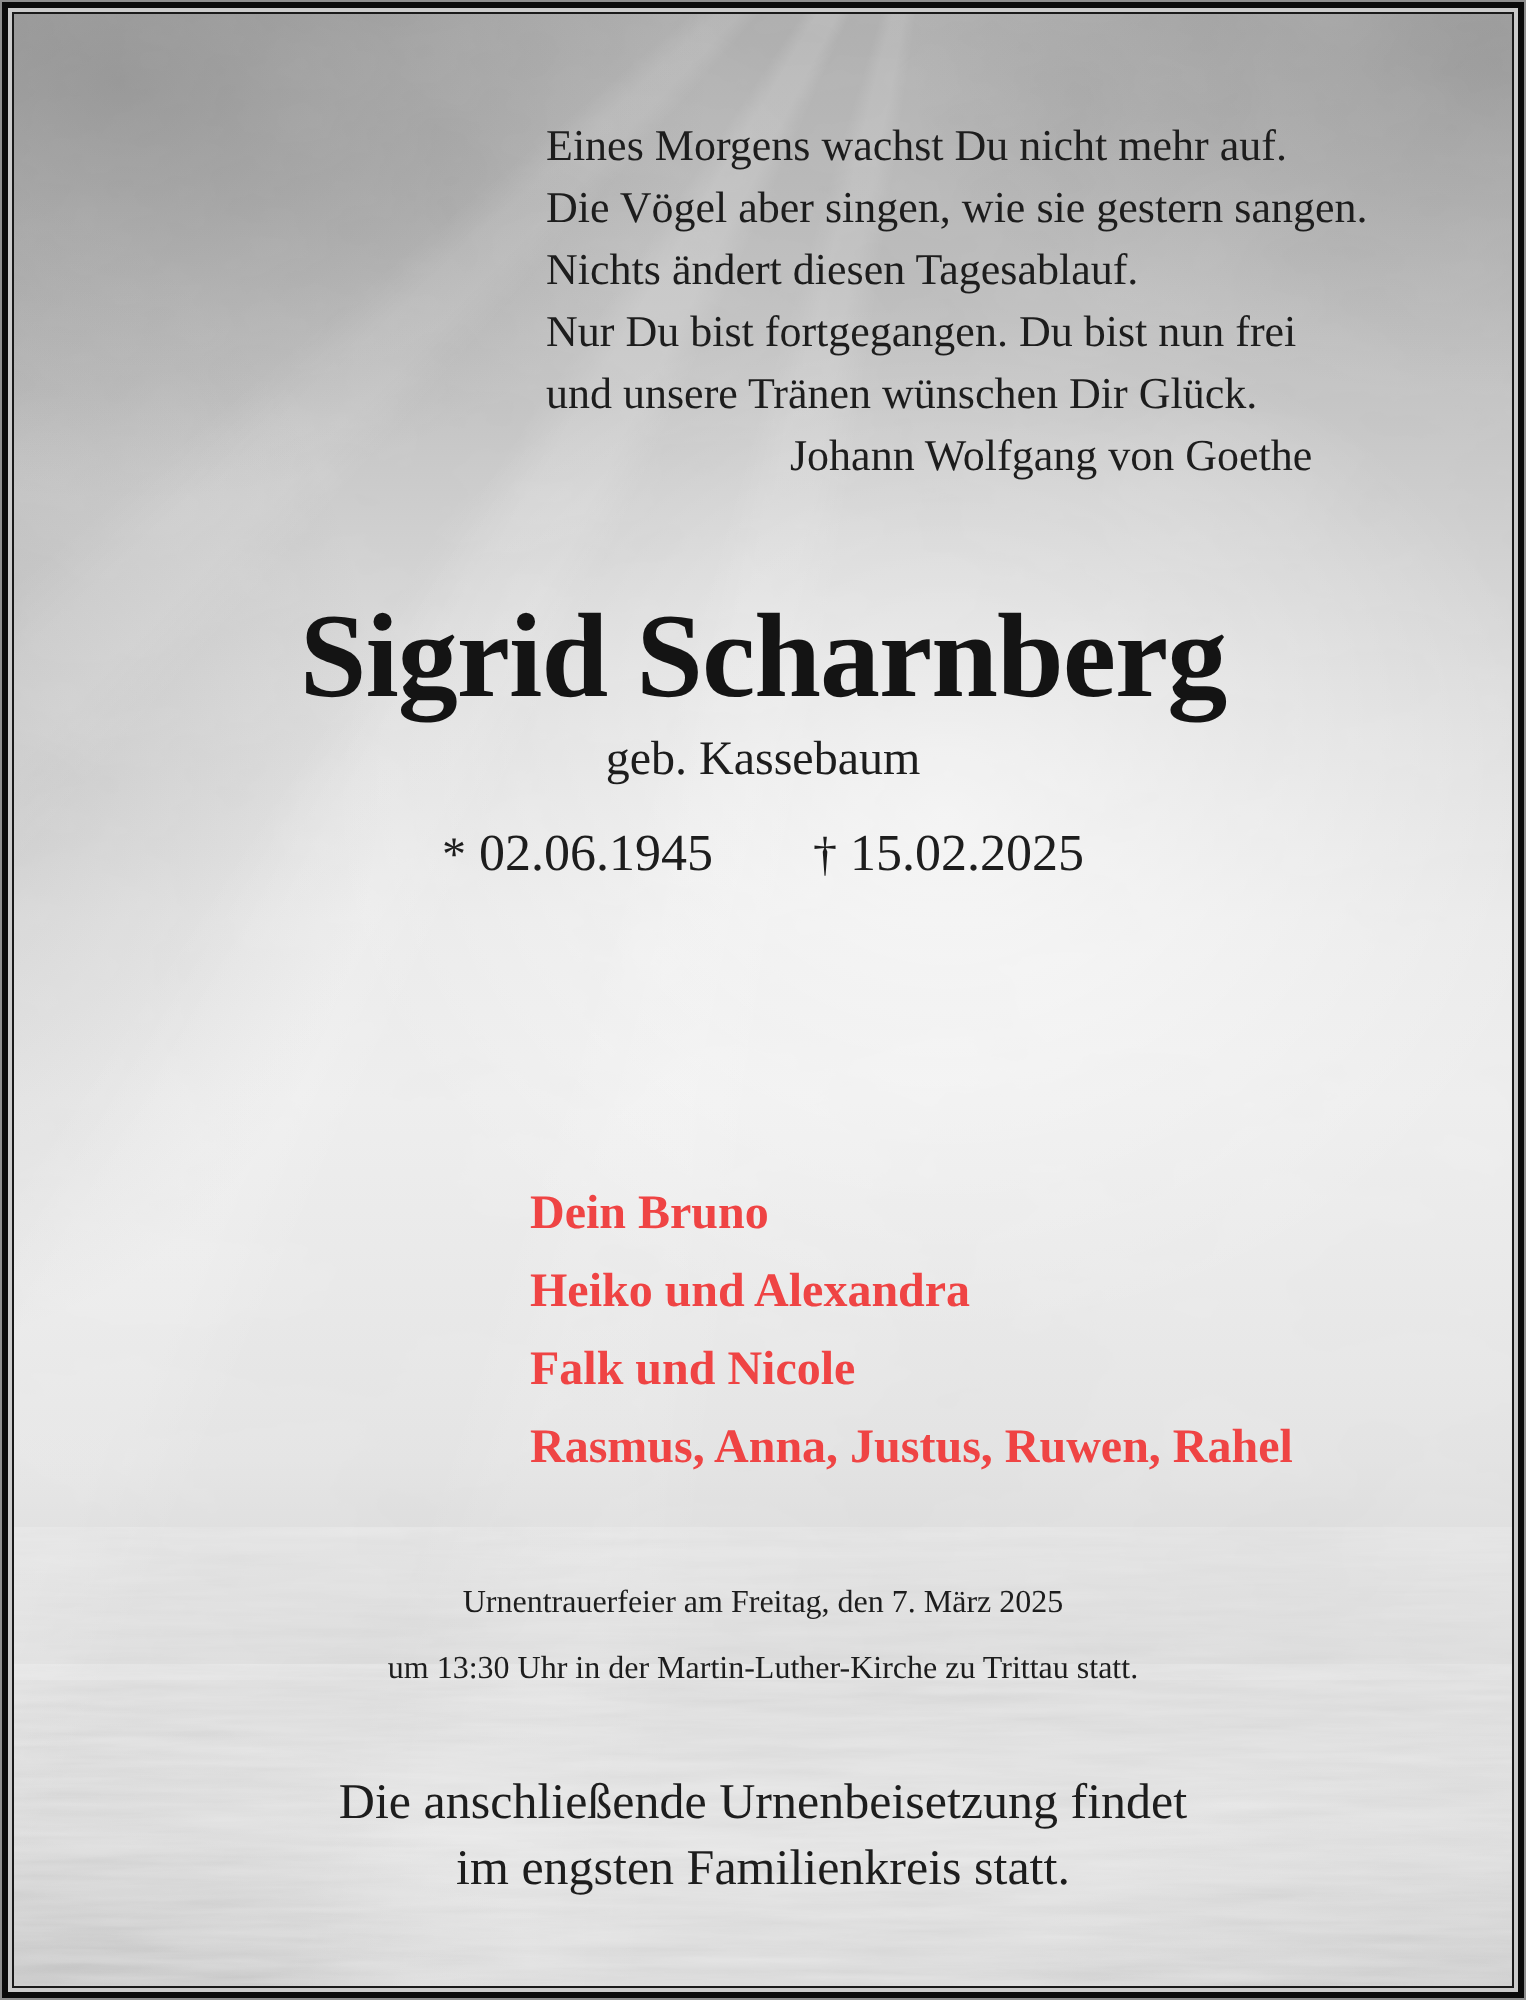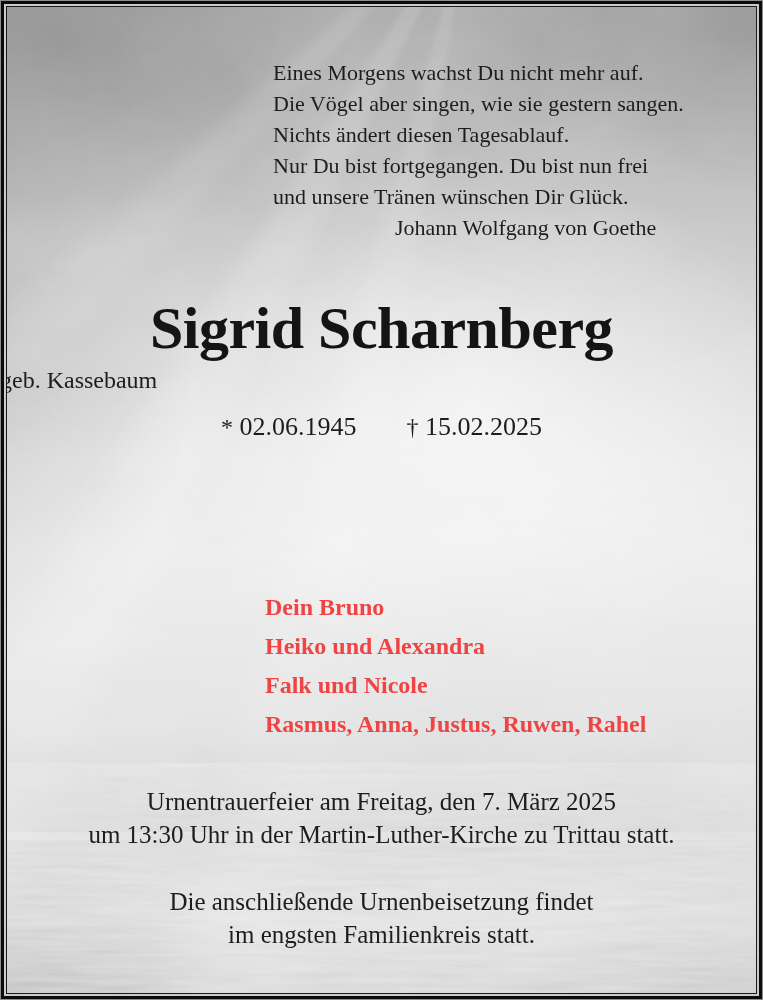--- a/index.html
+++ b/index.html
@@ -71,21 +71,21 @@
     font-size: 60px;
     line-height: 62px;
     font-weight: bold;
     letter-spacing: -0.5px;
     color: #141414;
   }
   .maiden {
     position: absolute;
     top: 367px;
     width: 100%;
-    text-align: left;
+    text-align: center;
     font-size: 24px;
     line-height: 27px;
   }
   .dates {
     position: absolute;
     top: 411px;
     width: 100%;
     display: flex;
     justify-content: center;
     gap: 50px;
@@ -109,21 +109,21 @@
     line-height: 39px;
     font-weight: bold;
     color: #ef4444;
     white-space: nowrap;
   }
   .service {
     position: absolute;
     top: 785px;
     width: 100%;
     text-align: center;
-    font-size: 25px;
+    font-size: 16px;
     line-height: 33px;
   }
   .burial {
     position: absolute;
     top: 885px;
     width: 100%;
     text-align: center;
     font-size: 25px;
     line-height: 33px;
   }

